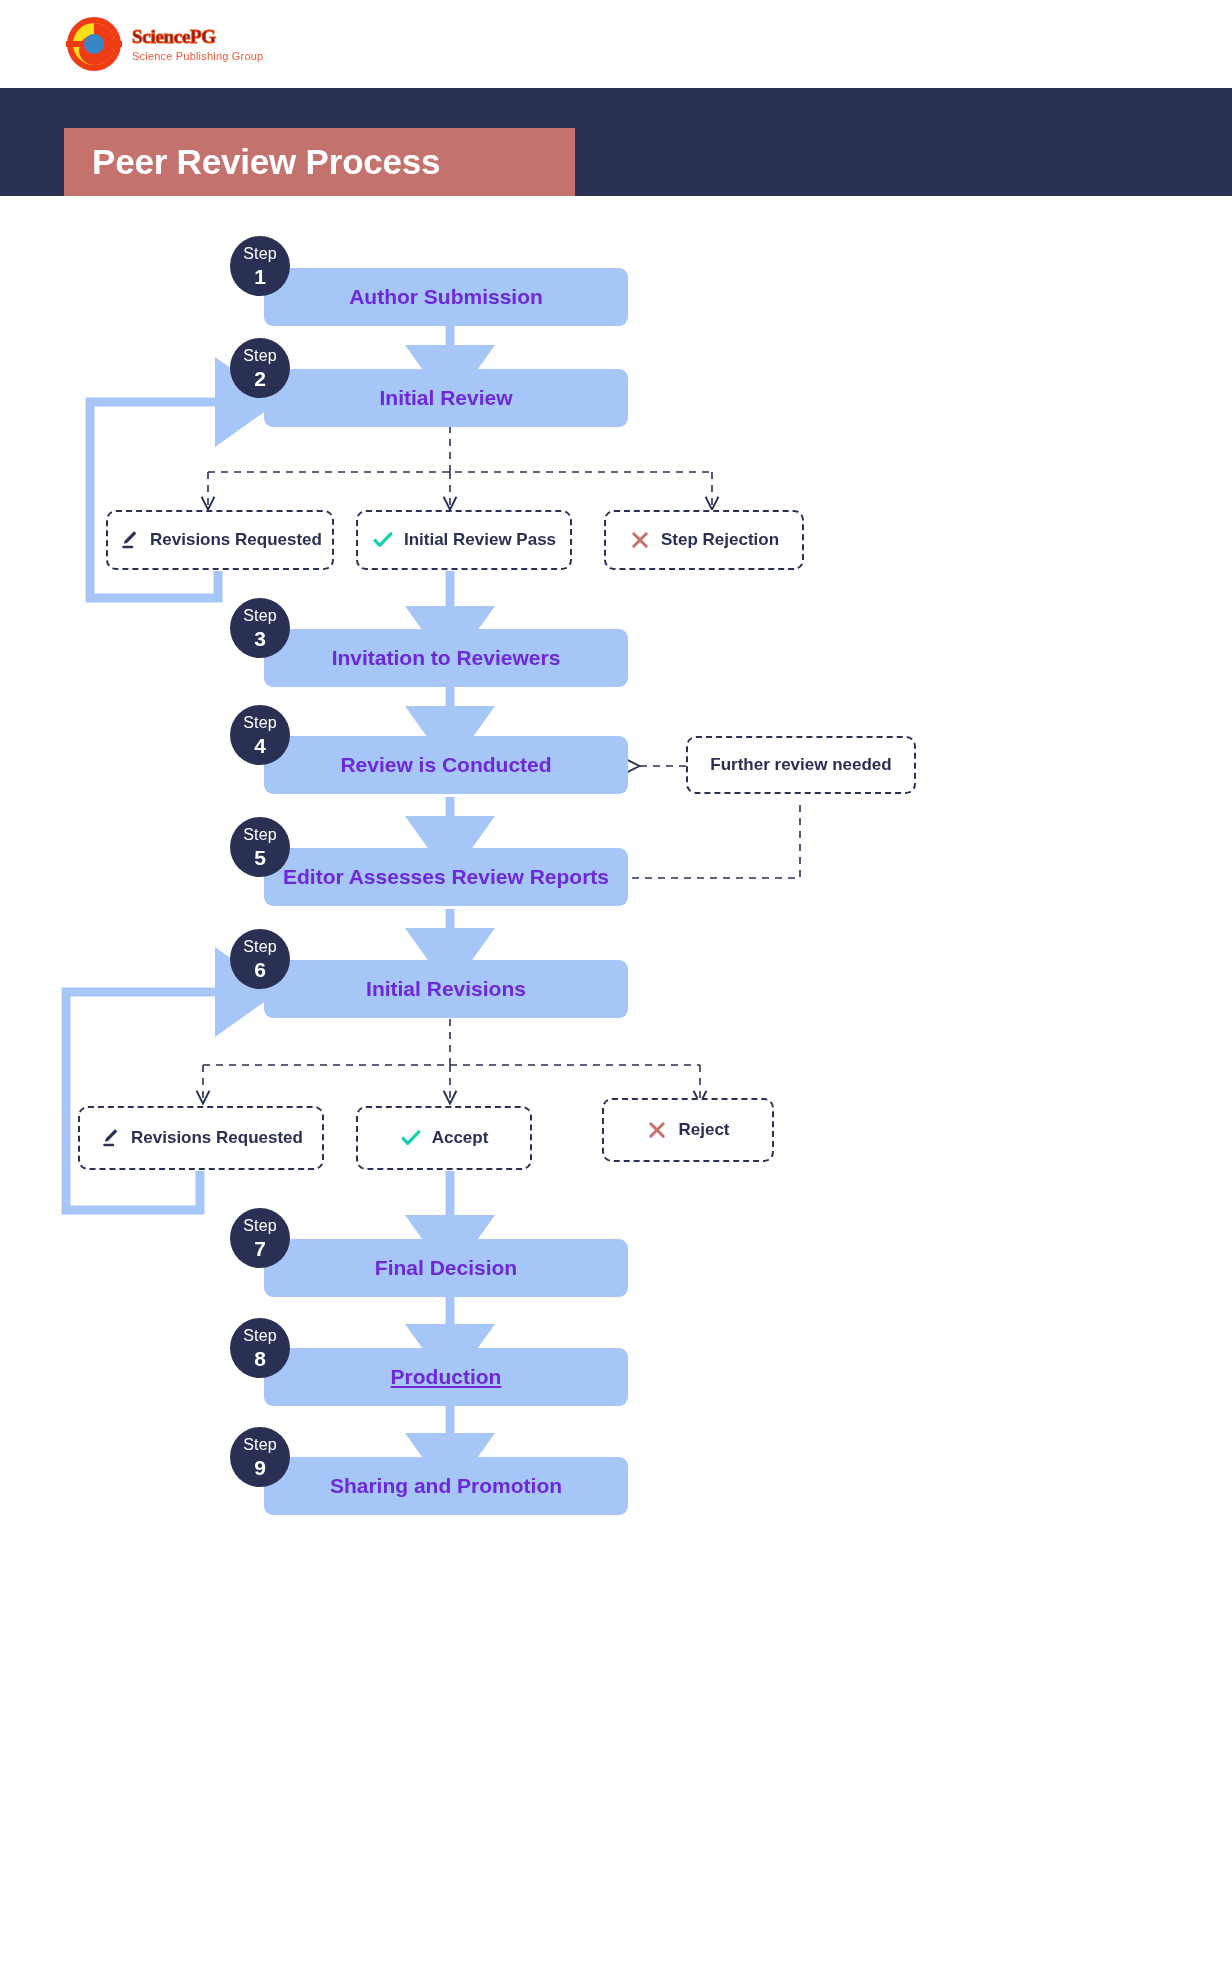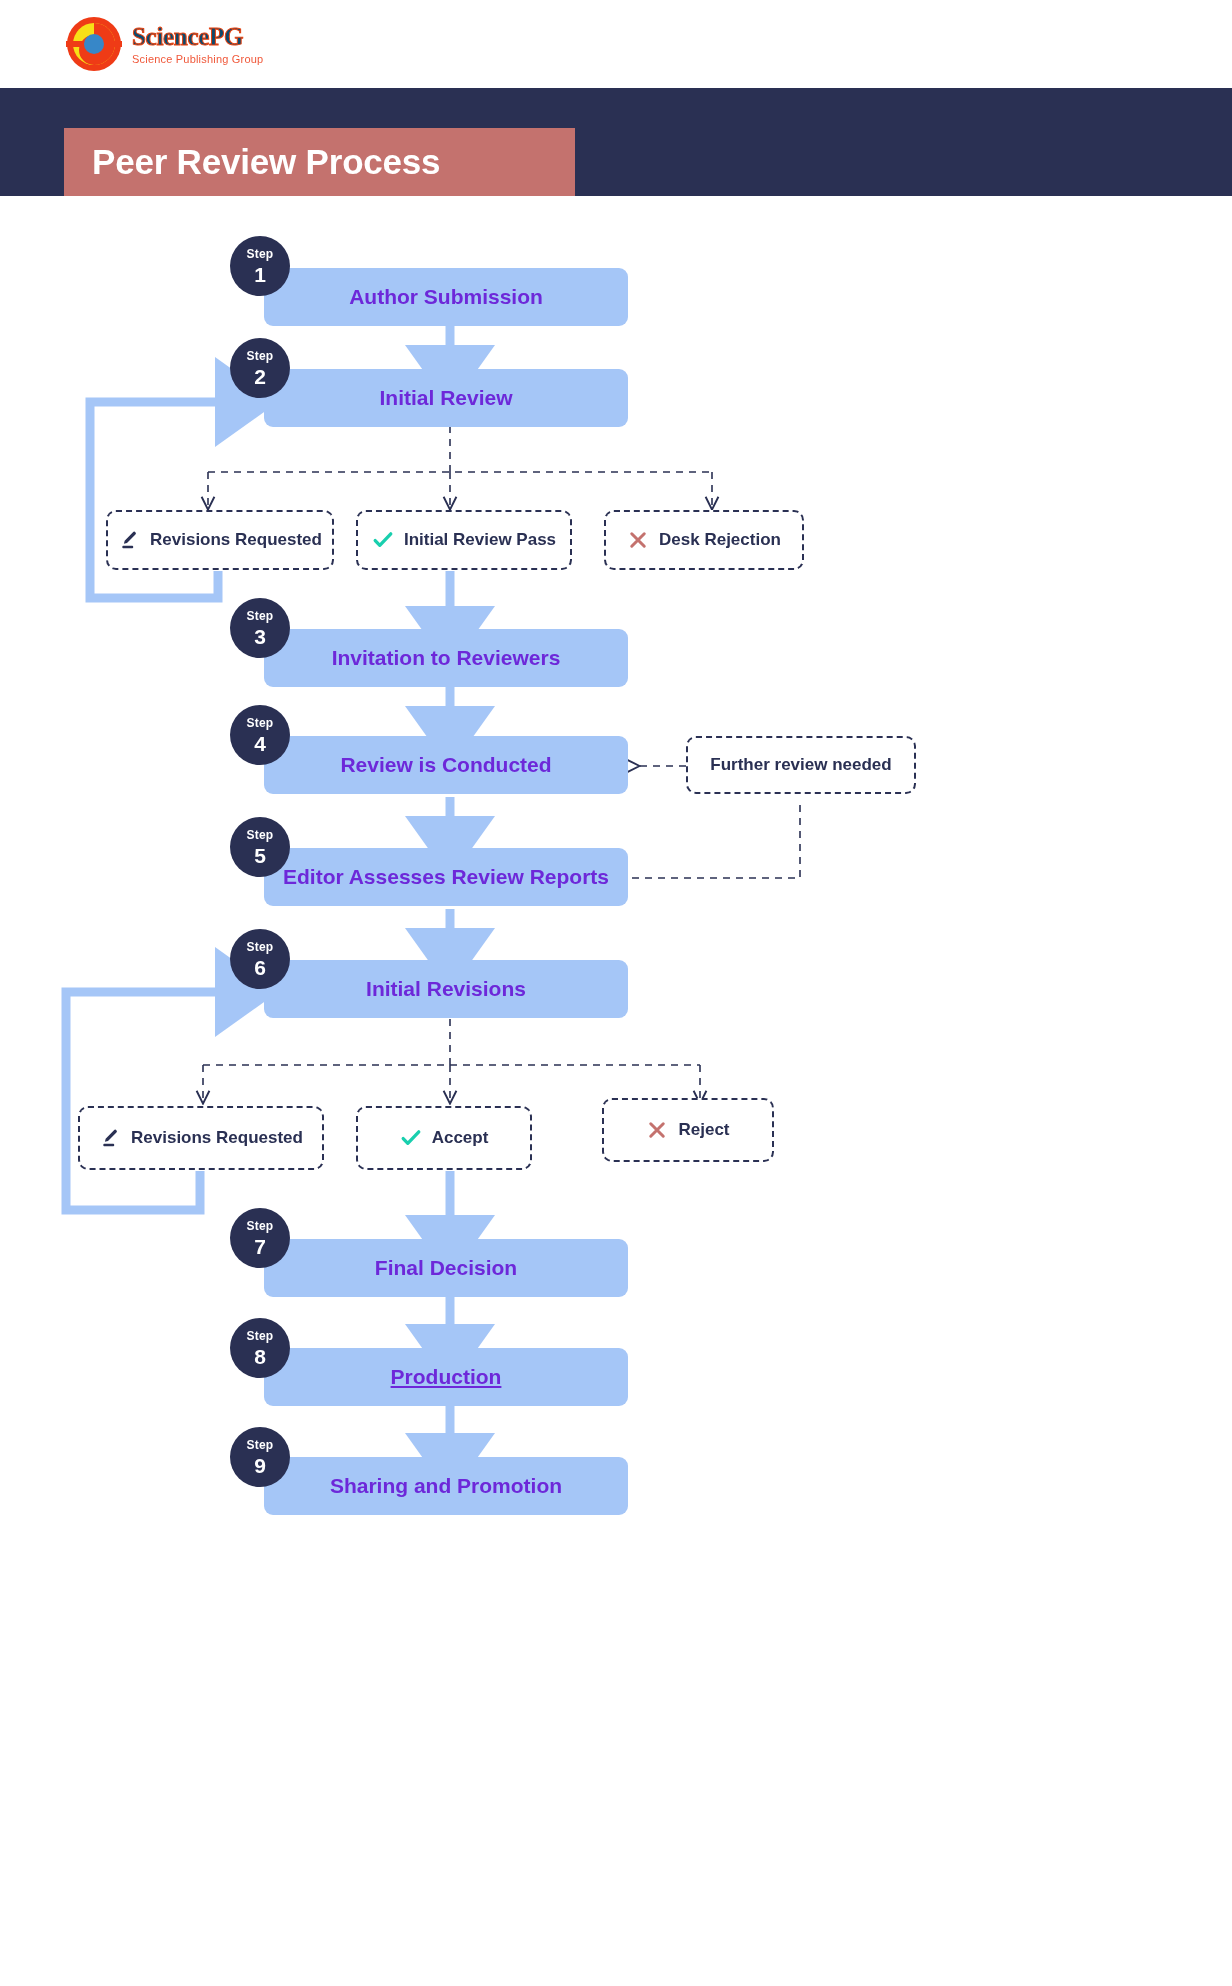--- a/index.html
+++ b/index.html
@@ -31,24 +31,24 @@
     align-items: center;
     gap: 10px;
   }
   .logo-mark {
     width: 56px; height: 56px;
     position: relative;
     flex: 0 0 auto;
   }
   .logo-text { display: flex; flex-direction: column; line-height: 1; }
   .logo-title {
-    font-size: 25px;
+    font-size: 19px;
     font-weight: bold;
     letter-spacing: -0.3px;
-    color: #0c4a6e;
+    color: #7f1d1d;
     -webkit-text-stroke: 1px #e8420f;
     text-shadow: 0 0 2px #ffffff;
     font-family: "Liberation Serif", serif;
   }
   .logo-sub {
     margin-top: 5px;
     font-size: 11px;
     color: #f0583a;
     letter-spacing: 0.2px;
     font-family: "Liberation Sans", sans-serif;
@@ -109,21 +109,21 @@
     border-radius: 50%;
     background: #2a3053;
     color: #ffffff;
     display: flex;
     flex-direction: column;
     align-items: center;
     justify-content: center;
     z-index: 5;
     line-height: 1;
   }
-  .step-badge .s-word { font-size: 12px; font-weight: bold; letter-spacing: .2px; }
+  .step-badge .s-word { font-size: 16px; font-weight: normal; letter-spacing: .2px; }
   .step-badge .s-num { font-size: 21px; font-weight: bold; margin-top: 4px; }
 
   
   .branch-box {
     position: absolute;
     background: #ffffff;
     border: 2px dashed #2a3053;
     border-radius: 10px;
     display: flex;
     align-items: center;
@@ -270,21 +270,21 @@
       </span>
       <span>Initial Review Pass</span>
     </div>
 
     <div class="branch-box" style="left:604px; top:314px; width:200px; height:60px;">
       <span class="bicon">
         <svg width="20" height="20" viewBox="0 0 24 24">
           <path d="M4.5 4.5 L19.5 19.5 M19.5 4.5 L4.5 19.5" fill="none" stroke="#c4726e" stroke-width="3.6" stroke-linecap="round"></path>
         </svg>
       </span>
-      <span>Desk Rejection</span>
+      <span>Step Rejection</span>
     </div>
 
     <div class="step-badge" style="left:230px; top:402px;">
       <span class="s-word">Step</span>
       <span class="s-num">3</span>
     </div>
     <div class="step-box" style="left:264px; top:433px; width:364px; height:58px;">
       <span>Invitation to Reviewers</span>
     </div>
 

